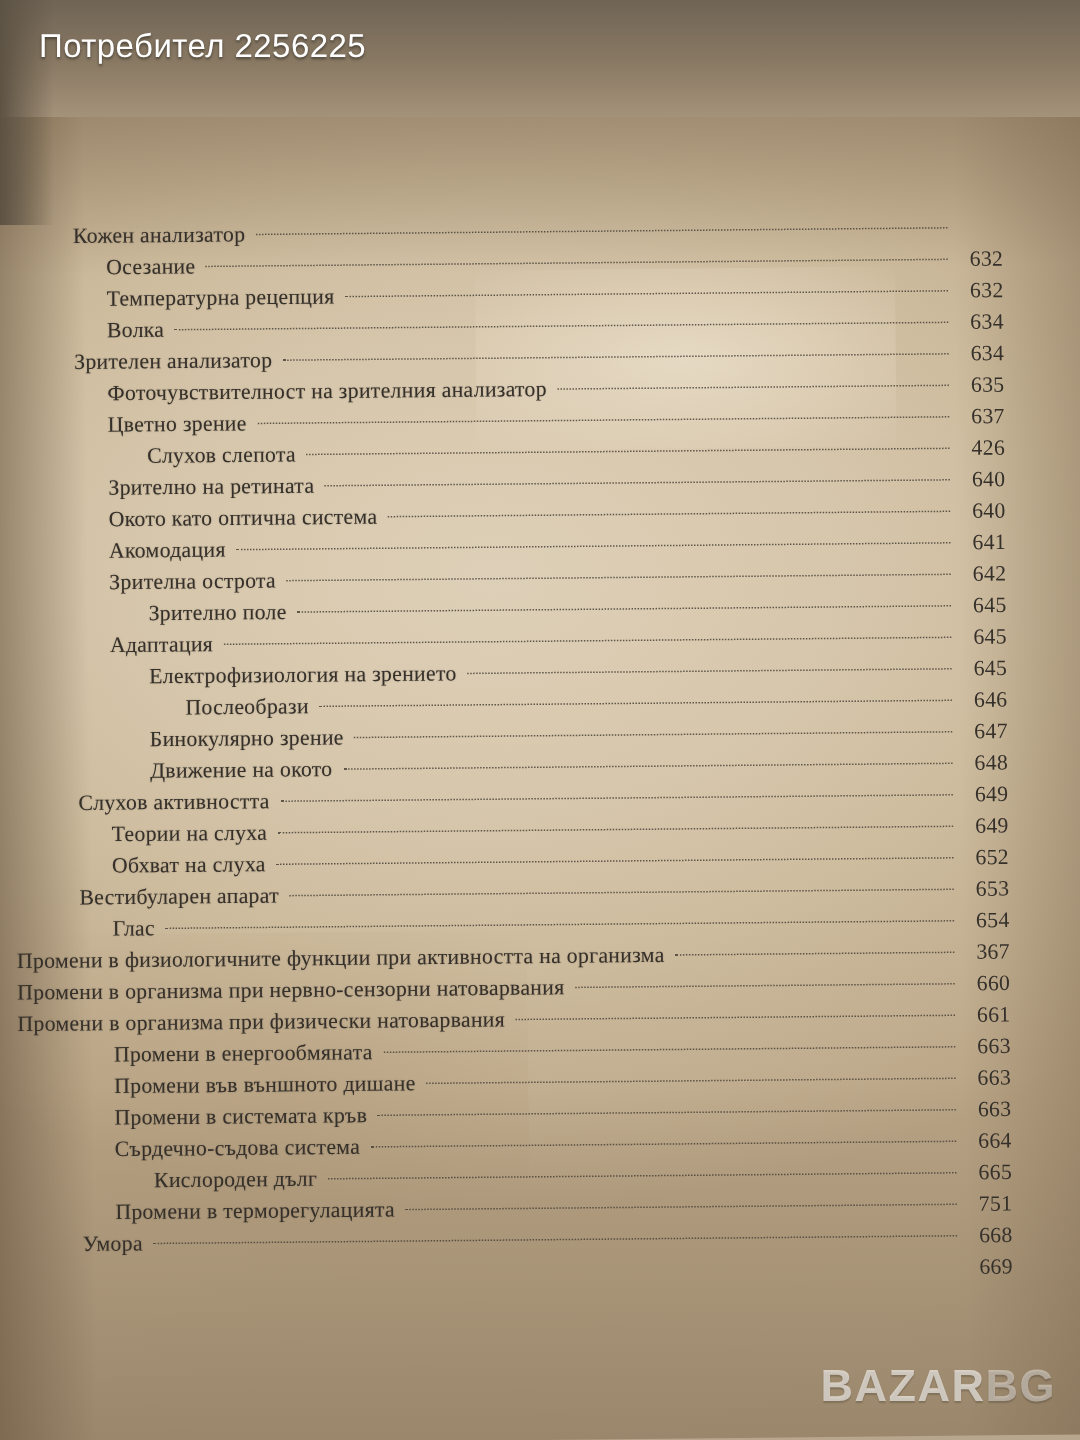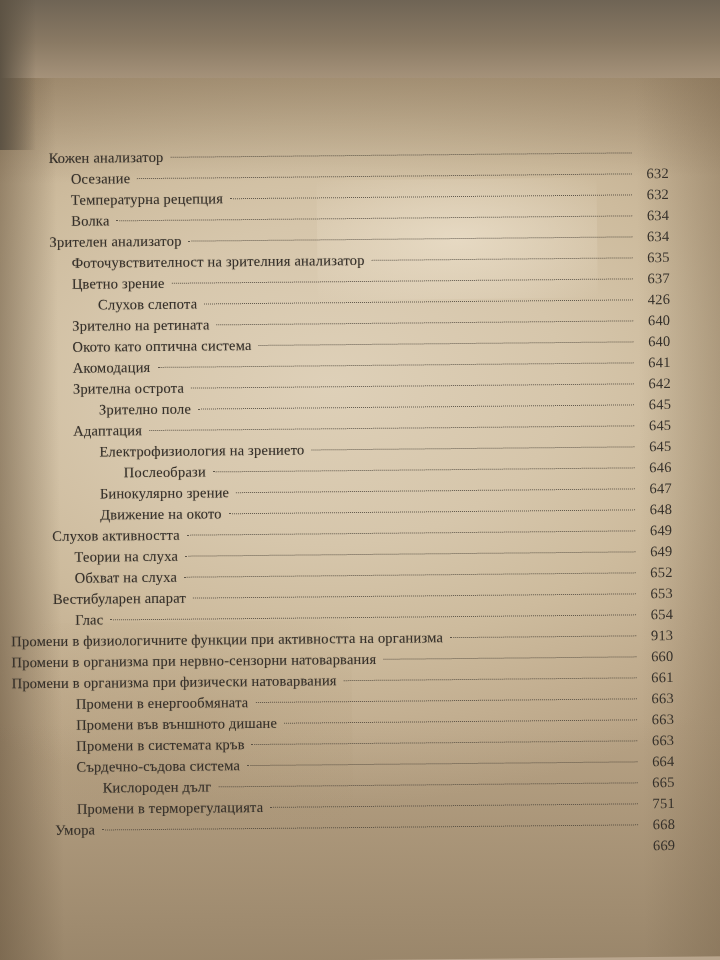--- a/index.html
+++ b/index.html
@@ -173,20 +173,21 @@
     <div class="paper-shade-left"></div>
     <div class="paper-shade-right"></div>
     <div class="paper-shade-bottom"></div>
     <div class="stain-a"></div>
     <div class="stain-b"></div>
   </div>
 
   <div class="bg-top"></div>
   <div class="bg-corner"></div>
 
+  <div class="user-label">Потребител 2256225</div>
 
   <div class="toc">
     <div class="toc-inner" id="toc-list">
         <div class="toc-row" style="padding-left: 52px;">
           <span class="toc-title">Кожен анализатор</span>
           <span class="toc-dots"></span>
           <span class="toc-page empty"></span>
         </div>
         <div class="toc-row" style="padding-left: 74px;">
           <span class="toc-title">Осезание</span>
@@ -294,21 +295,21 @@
           <span class="toc-page">653</span>
         </div>
         <div class="toc-row" style="padding-left: 74px;">
           <span class="toc-title">Глас</span>
           <span class="toc-dots"></span>
           <span class="toc-page">654</span>
         </div>
         <div class="toc-row" style="padding-left: 10px;">
           <span class="toc-title">Промени в физиологичните функции при активността на организма</span>
           <span class="toc-dots"></span>
-          <span class="toc-page">913</span>
+          <span class="toc-page">367</span>
         </div>
         <div class="toc-row" style="padding-left: 10px;">
           <span class="toc-title">Промени в организма при нервно-сензорни натоварвания</span>
           <span class="toc-dots"></span>
           <span class="toc-page">660</span>
         </div>
         <div class="toc-row" style="padding-left: 10px;">
           <span class="toc-title">Промени в организма при физически натоварвания</span>
           <span class="toc-dots"></span>
           <span class="toc-page">661</span>
@@ -349,14 +350,17 @@
           <span class="toc-page">668</span>
         </div>
         <div class="toc-row" style="padding-left: 52px;">
           <span class="toc-title"></span>
           <span class="toc-dots" style="border-bottom: none;"></span>
           <span class="toc-page">669</span>
         </div>
       </div>
   </div>
 
+  <div class="watermark">
+    <span class="wm-a">BAZAR</span><span class="wm-b">BG</span>
+  </div>
 
 </div>
 
 </body></html>

